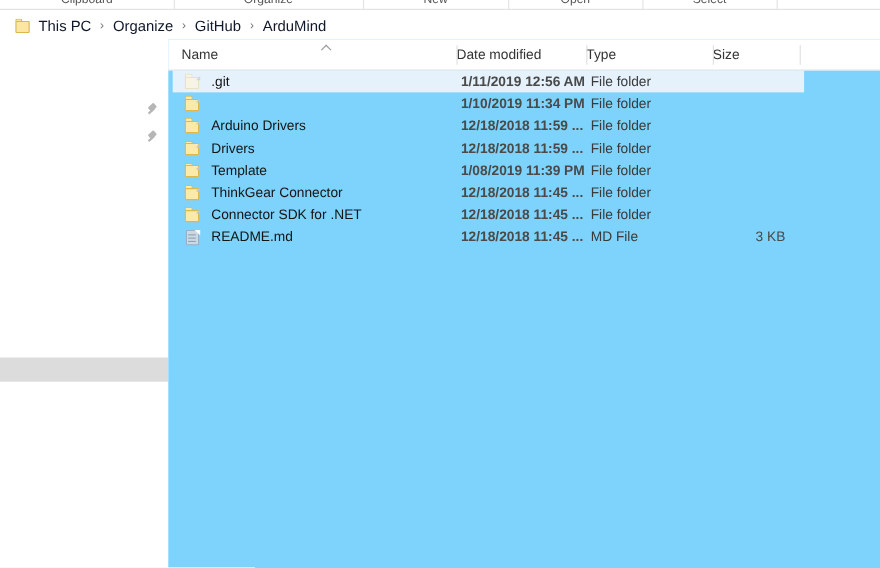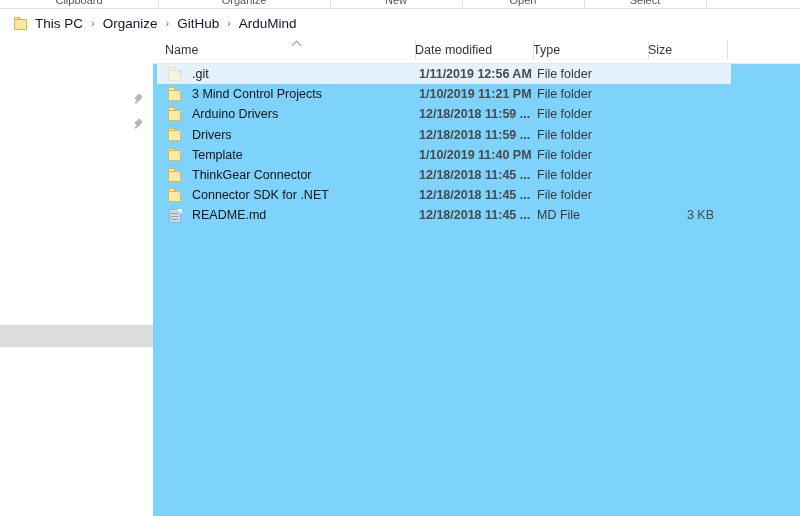--- a/index.html
+++ b/index.html
@@ -405,23 +405,22 @@
           <div class="cell cell-type">File folder</div>
           <div class="cell cell-size"></div>
         </div>
         <div class="filerow">
           <div class="cell cell-name">
             <span class="icon-wrap folder-ico">
               <span class="tab"></span>
               <span class="body"></span>
               <span class="fold"></span>
             </span>
-            <span>3 Mind Control Projects</span>
-          </div>
-          <div class="cell cell-date">1/10/2019 11:21 PM</div>
+          </div>
+          <div class="cell cell-date">1/10/2019 11:34 PM</div>
           <div class="cell cell-type">File folder</div>
           <div class="cell cell-size"></div>
         </div>
         <div class="filerow">
           <div class="cell cell-name">
             <span class="icon-wrap folder-ico">
               <span class="tab"></span>
               <span class="body"></span>
               <span class="fold"></span>
             </span>
@@ -446,21 +445,21 @@
         </div>
         <div class="filerow">
           <div class="cell cell-name">
             <span class="icon-wrap folder-ico">
               <span class="tab"></span>
               <span class="body"></span>
               <span class="fold"></span>
             </span>
             <span>Template</span>
           </div>
-          <div class="cell cell-date">1/10/2019 11:40 PM</div>
+          <div class="cell cell-date">1/08/2019 11:39 PM</div>
           <div class="cell cell-type">File folder</div>
           <div class="cell cell-size"></div>
         </div>
         <div class="filerow">
           <div class="cell cell-name">
             <span class="icon-wrap folder-ico">
               <span class="tab"></span>
               <span class="body"></span>
               <span class="fold"></span>
             </span>

